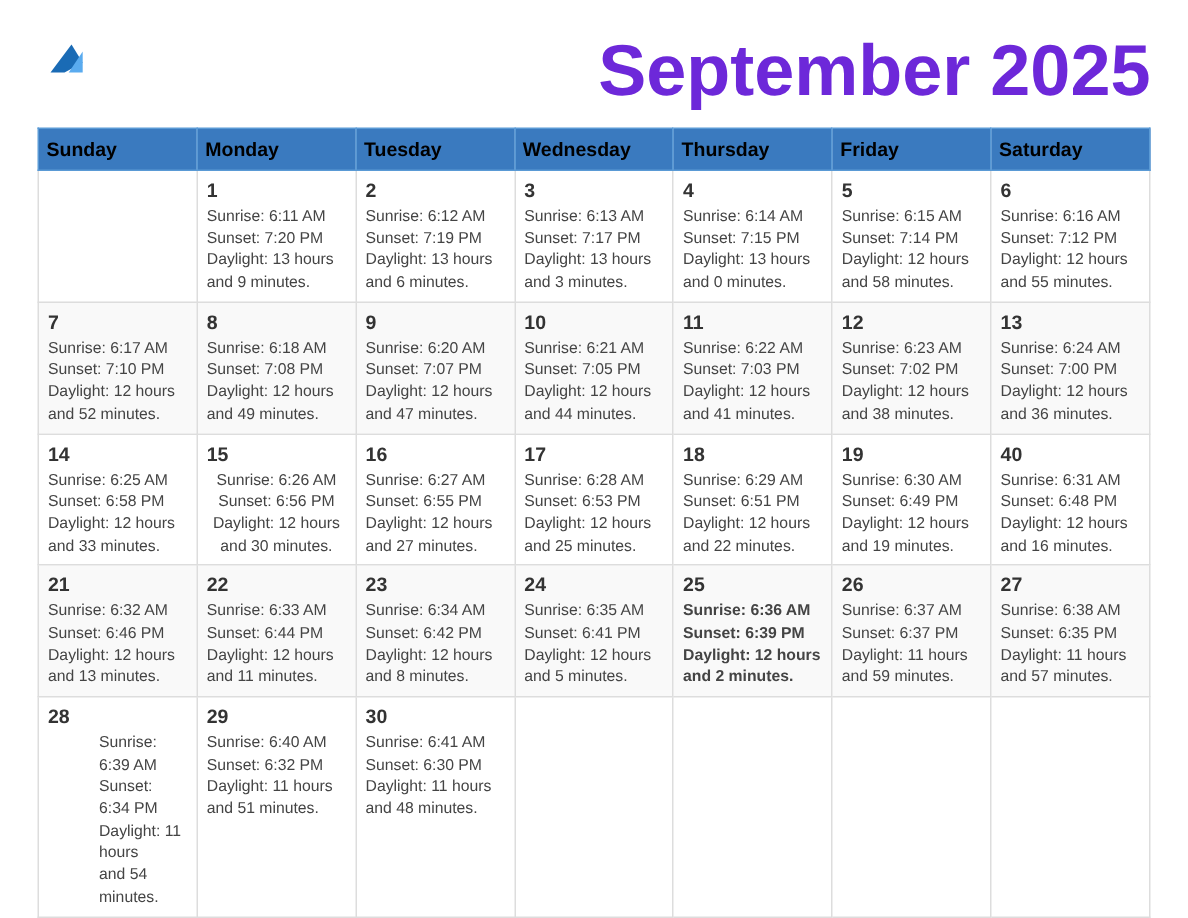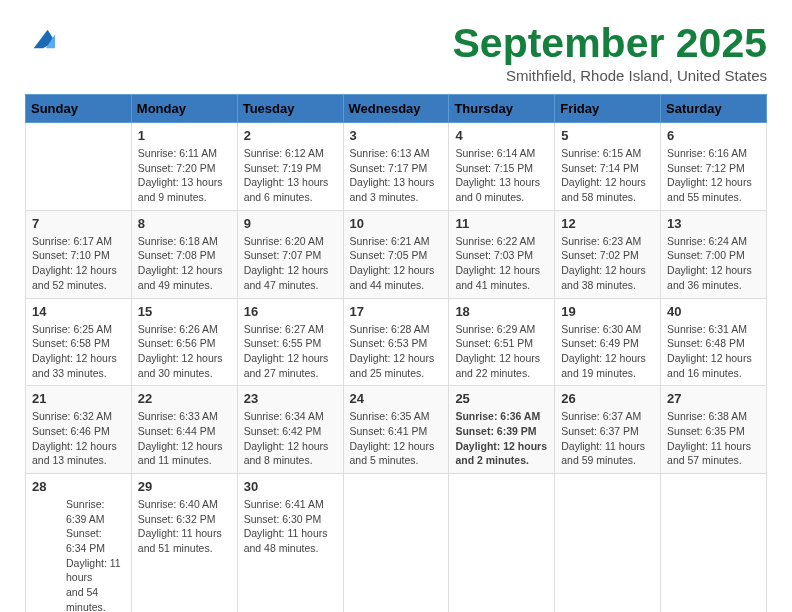--- a/index.html
+++ b/index.html
@@ -38,23 +38,23 @@
     }
     .logo-icon {
       width: 28px;
       height: 28px;
       margin-left: 4px;
     }
     .title-section {
       text-align: right;
     }
     .month-title {
-      font-size: 41px;
-      font-weight: bold;
-      color: #15803d;
+      font-size: 48px;
+      font-weight: bold;
+      color: #6d28d9;
       margin-left: 12px;
     }
     .location {
       font-size: 15px;
       color: #555;
     }
     .calendar {
       width: 100%;
       border-collapse: collapse;
       border: 1px solid #ccc;
@@ -102,21 +102,20 @@
 
 <div class="header">
   <div class="logo">
     <svg class="logo-icon" viewBox="0 0 30 30">
       <polygon points="5,25 20,5 28,18 15,25" fill="#1a6bb5"></polygon>
       <polygon points="18,25 28,10 28,25" fill="#5aabef"></polygon>
     </svg>
   </div>
   <div class="title-section">
     <div class="month-title">September 2025</div>
-    <div class="location">Smithfield, Rhode Island, United States</div>
   </div>
 </div>
 
 <table class="calendar">
   <thead>
     <tr>
     <th>Sunday</th>
         <th>Monday</th>
         <th>Tuesday</th>
         <th>Wednesday</th>
@@ -225,21 +224,21 @@
       <tr>
         <td>
           <span class="day-number">14</span>
           <div class="day-info" style="white-space: pre-line;">Sunrise: 6:25 AM
 Sunset: 6:58 PM
 Daylight: 12 hours
 and 33 minutes.</div>
         </td>
         <td>
           <span class="day-number">15</span>
-          <div class="day-info" style="white-space: pre-line;">Sunrise: 6:26 AM
+          <div class="day-info" style="white-space: pre-line; text-align: center;">Sunrise: 6:26 AM
 Sunset: 6:56 PM
 Daylight: 12 hours
 and 30 minutes.</div>
         </td>
         <td>
           <span class="day-number">16</span>
           <div class="day-info" style="white-space: pre-line;">Sunrise: 6:27 AM
 Sunset: 6:55 PM
 Daylight: 12 hours
 and 27 minutes.</div>

